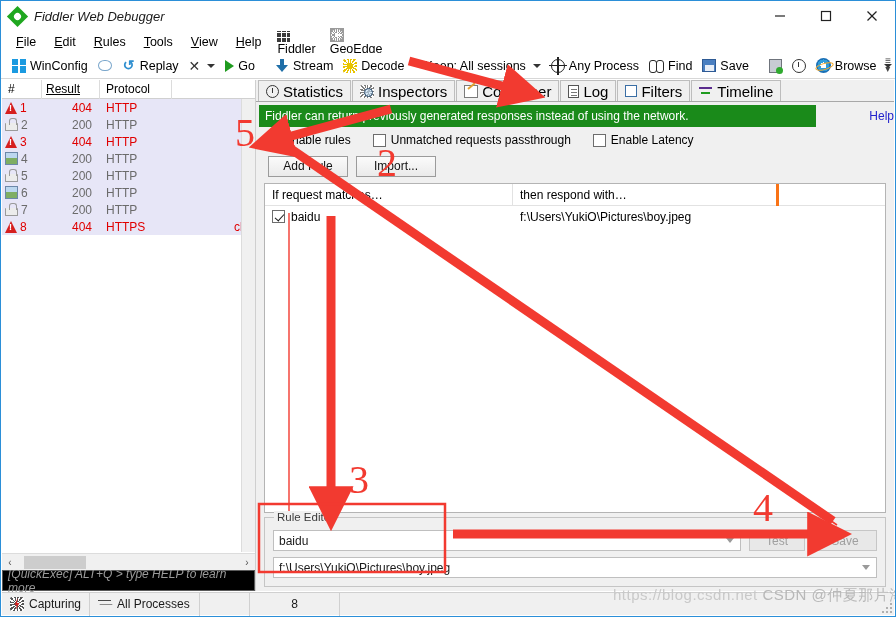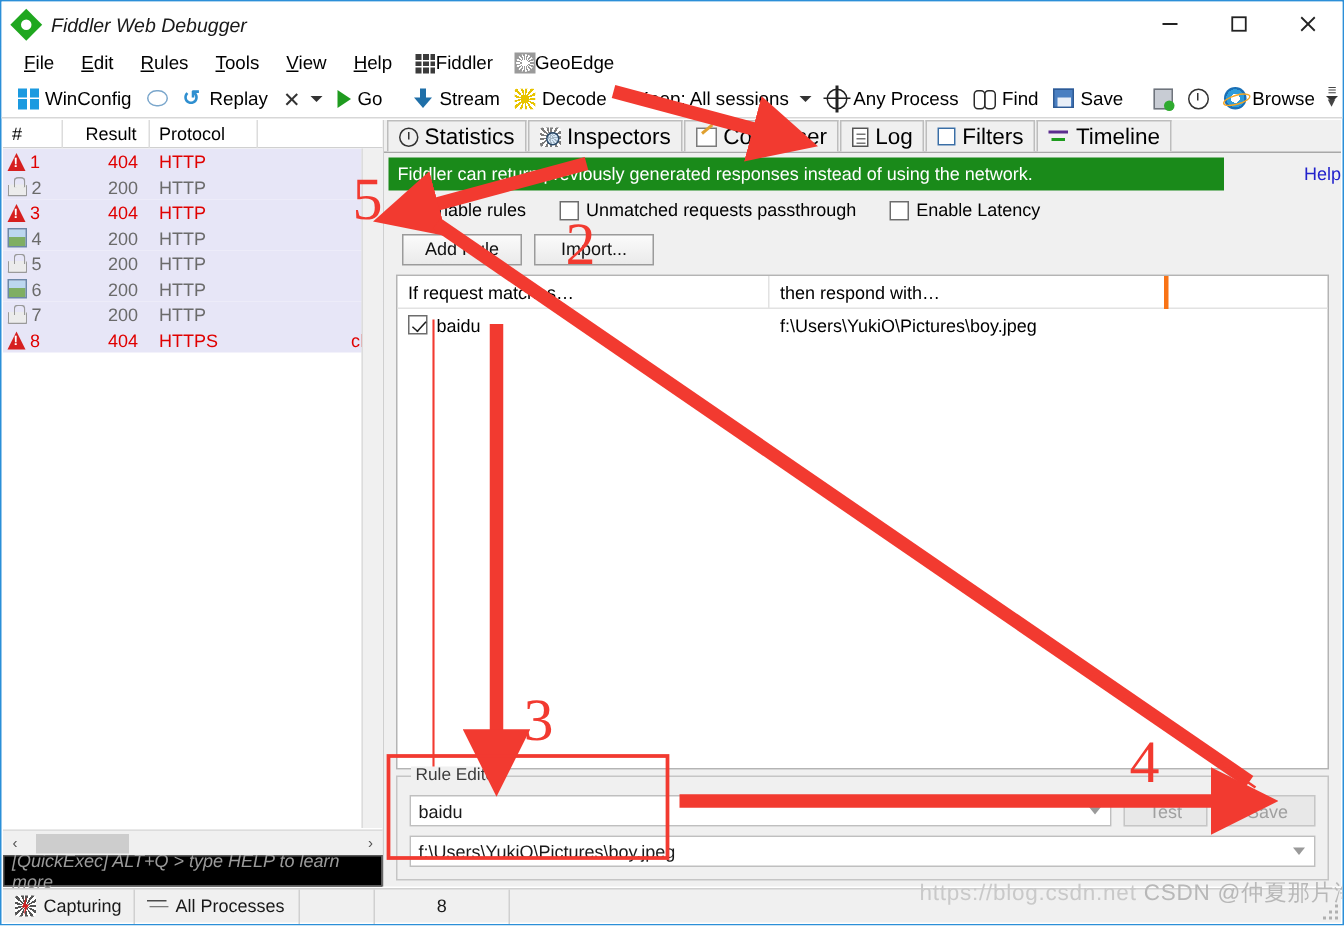--- a/index.html
+++ b/index.html
@@ -67,22 +67,22 @@
     gap: 0px;
     font-size: 12.5px;
     color: #000;
   }
   .menu-item {
     padding: 2px 9px;
     white-space: nowrap;
   }
   .menu-item u { text-decoration: underline; }
   .menu-plugin {
-    display: flex; align-items: flex-end; gap: 0;
-    padding: 2px 7px; white-space: nowrap;
+    display: flex; align-items: flex-start; gap: 0;
+    padding: 2px 7px; white-space: nowrap; flex-direction: column;
   }
   .ico-grid {
     width: 13px; height: 13px;
     display: grid; grid-template-columns: 1fr 1fr 1fr;
     grid-template-rows: 1fr 1fr 1fr;
     gap: 1px;
     flex: none;
   }
   .ico-grid i { background: #3b3b3b; }
   .ico-geo {
@@ -110,20 +110,21 @@
     padding-left: 6px;
     font-size: 12.5px;
     color: #000;
     border-bottom: 1px solid #d7d7d7;
     position: relative;
   }
   .tb-item {
     display: flex; align-items: center; gap: 4px;
     padding: 1px 5px;
     white-space: nowrap;
+    text-align: center;
   }
   .tb-sep {
     width: 1px; height: 17px; background: #c0c0c0; margin: 0 5px;
   }
   .tb-caret {
     width: 0; height: 0;
     border-left: 4px solid transparent;
     border-right: 4px solid transparent;
     border-top: 4px solid #333;
     margin-left: 3px;
@@ -257,21 +258,21 @@
   .lv-header {
     height: 19px;
     display: flex; align-items: center;
     background: #ffffff;
     border-bottom: 1px solid #d0d0d0;
     font-size: 12px; color: #000;
   }
   .lvh { padding: 0 6px; border-right: 1px solid #dcdcdc; height: 19px;
          display: flex; align-items: center; white-space: nowrap; }
   .lvh.c-num { width: 40px; }
-  .lvh.c-res { width: 58px; justify-content: flex-end; padding-right: 8px; }
+  .lvh.c-res { width: 58px; justify-content: flex-end; padding-right: 19px; text-decoration: underline; }
   .lvh.c-proto { width: 72px; }
   .lvh.c-rest { flex: 1; border-right: none; }
   .lv-body { flex: 1; overflow: hidden; background: #ffffff; }
   .lv-row {
     height: 17px; display: flex; align-items: center;
     background: #e7e6f7;
     font-size: 12px;
   }
   .lv-row .c-num {
     width: 40px; display: flex; align-items: center; gap: 3px; padding-left: 3px;

